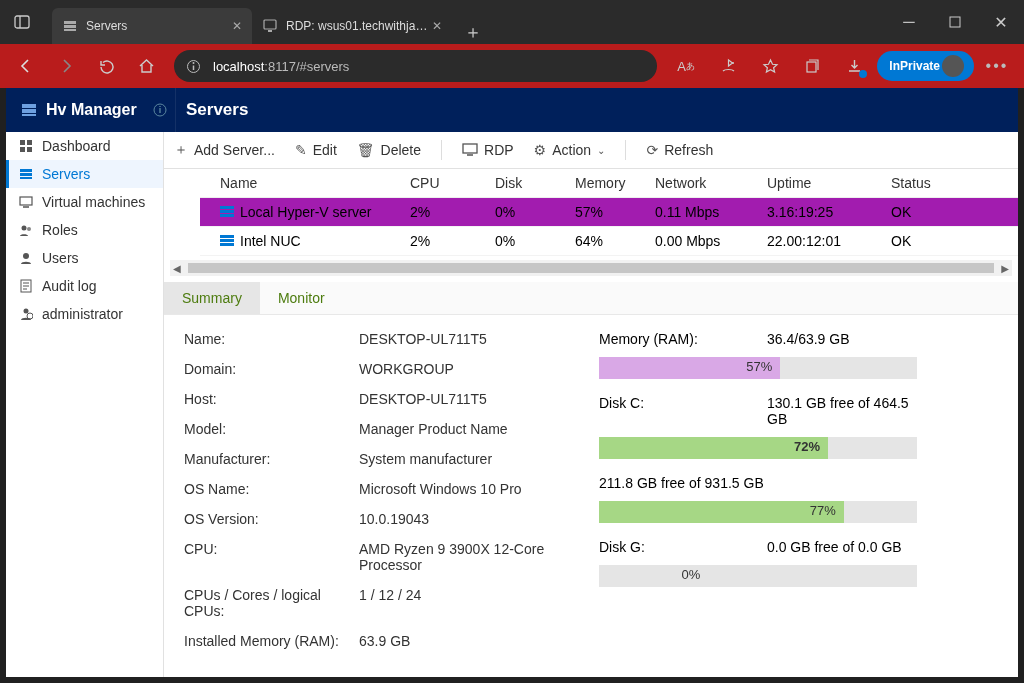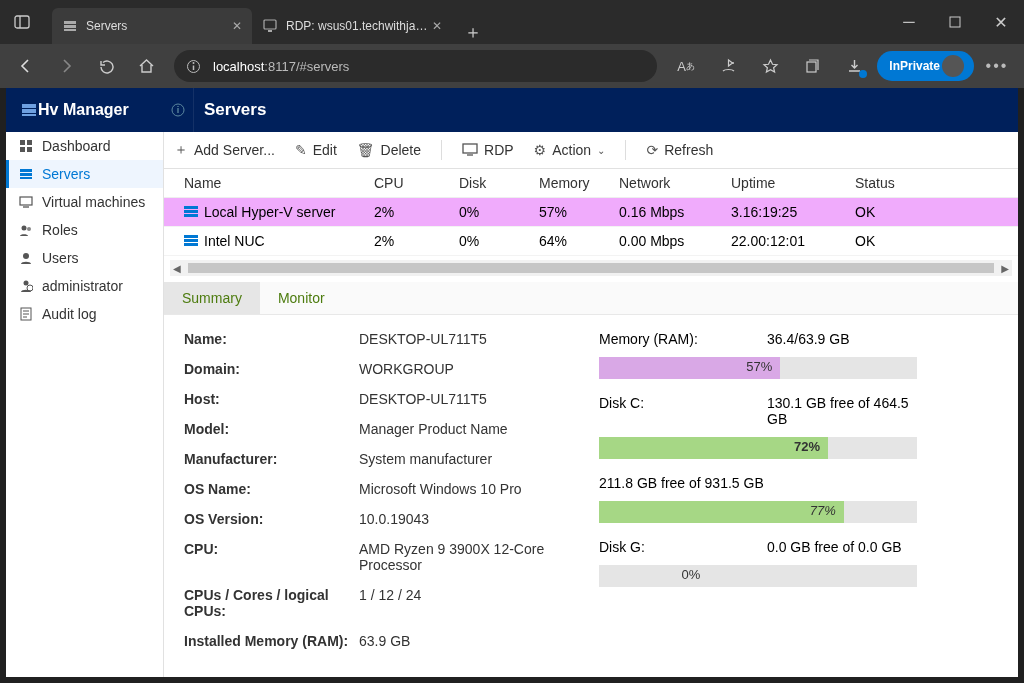--- a/index.html
+++ b/index.html
@@ -10,69 +10,69 @@
 .tab-list { display: flex; height: 100%; align-items: flex-end; padding-left: 8px; }
 .tab-icon-left { width: 44px; display: flex; align-items: center; justify-content: center; color: #ccc; height: 100%; }
 .tab { height: 36px; display: flex; align-items: center; padding: 0 10px; color: #ddd; font-size: 12px; width: 200px; position: relative; }
 .tab.active { background: #3b3b3b; border-radius: 6px 6px 0 0; }
 .tab .fav { width: 16px; height: 16px; margin-right: 8px; color: #aaa; }
 .tab .close { margin-left: auto; color: #aaa; }
 .new-tab { color: #ccc; padding: 0 12px; font-size: 18px; }
 .win-controls { margin-left: auto; display: flex; }
 .win-controls div { width: 46px; height: 44px; display: flex; align-items: center; justify-content: center; color: #ccc; }
 
-.toolbar { background: #404040; height: 44px; display: flex; align-items: center; padding: 0 8px; gap: 4px; }
+.toolbar { background: #b91c1c; height: 44px; display: flex; align-items: center; padding: 0 8px; gap: 4px; }
 .toolbar .nav-btn { width: 36px; height: 36px; display: flex; align-items: center; justify-content: center; color: #bbb; border-radius: 4px; }
 .address { flex: 1; display: flex; align-items: center; background: #2b2b2b; border-radius: 18px; height: 32px; padding: 0 12px; color: #bbb; font-size: 13px; margin: 0 6px; }
 .address .host { color: #fff; }
 .toolbar-right { display: flex; gap: 4px; align-items: center; }
 .toolbar-right .nav-btn { width: 38px; }
 .inprivate { background: #0078d4; color: #fff; border-radius: 16px; padding: 4px 10px 4px 12px; font-size: 12px; display: flex; align-items: center; gap: 2px; font-weight: 600; }
 .inprivate .avatar { width: 22px; height: 22px; background: #555; border-radius: 50%; }
 .dl-badge { position: relative; }
 .dl-badge::after { content: ""; position: absolute; bottom: 6px; right: 6px; width: 8px; height: 8px; background: #0078d4; border-radius: 50%; }
 
 .app-header { background: #00205b; color: #fff; height: 44px; display: flex; align-items: center; }
-.sidebar-header { width: 188px; display: flex; align-items: center; padding-left: 14px; font-weight: 600; font-size: 16px; border-right: 1px solid rgba(255,255,255,.08); height: 100%; }
+.sidebar-header { width: 170px; display: flex; align-items: center; gap: 8px; padding-left: 14px; font-weight: 600; font-size: 16px; border-right: 1px solid rgba(255,255,255,.08); height: 100%; }
 .content-header { padding-left: 10px; font-size: 17px; font-weight: 600; }
 
-.app-body { display: flex; flex: 1; overflow: hidden; }
+.app-body { display: flex; flex: 1; overflow: hidden; border-radius: 18px; }
 .sidebar { width: 158px; border-right: 1px solid #e1e1e1; }
 .sidebar ul { list-style: none; }
 .sidebar li { display: flex; align-items: center; gap: 8px; padding: 6px 12px; font-size: 14px; color: #333; cursor: pointer; }
 .sidebar li.active { color: #0078d4; background: #eef5fe; border-left: 3px solid #0078d4; padding-left: 9px; }
 .sidebar .ic { width: 16px; height: 16px; display: inline-flex; align-items: center; justify-content: center; font-size: 13px; color: #555; }
 .sidebar li.active .ic { color: #0078d4; }
 
 .main { flex: 1; display: flex; flex-direction: column; overflow: hidden; }
 .main-toolbar { display: flex; align-items: center; gap: 20px; padding: 8px 10px; border-bottom: 1px solid #e1e1e1; }
 .tbtn { display: flex; align-items: center; gap: 6px; font-size: 14px; color: #333; cursor: pointer; }
 .tbtn .ic { color: #555; }
 .divider-v { width: 1px; height: 20px; background: #ddd; }
 
 .grid { font-size: 14px; }
-.grid-head, .grid-row { display: grid; grid-template-columns: 190px 85px 80px 80px 112px 124px 80px; padding: 6px 20px; align-items: center; }
+.grid-head, .grid-row { display: grid; grid-template-columns: 190px 85px 80px 80px 112px 124px 80px; padding: 6px 20px; align-items: center; margin-left: 36px; }
 .grid-head { color: #333; border-bottom: 1px solid #eee; }
 .grid-row { border-bottom: 1px solid #f3f3f3; }
-.grid-row.selected { background: #f0abfc; }
+.grid-row.selected { background: #a21caf; }
 .grid-row .name { display: flex; align-items: center; gap: 6px; }
 .srv-ic { width: 14px; height: 13px; display: inline-flex; flex-direction: column; gap: 1px; }
 .srv-ic span { height: 3px; background: #0078d4; }
 
 .scroll-hint { height: 16px; background: #f1f1f1; display: flex; align-items: center; margin: 4px 6px 6px 6px; }
 .scroll-hint .thumb { height: 10px; background: #c6c6c6; width: 98%; margin: 0 4px; }
 .scroll-hint .arrow { width: 14px; text-align: center; color: #666; font-size: 10px; }
 
 .tabs { display: flex; border-bottom: 1px solid #e8e8e8; background: #fafafa; }
 .tabs .tab-h { padding: 8px 18px; font-size: 14px; color: #4d7c0f; cursor: pointer; }
 .tabs .tab-h.active { background: #e6e6e6; }
 
 .details { display: flex; padding: 16px 20px; gap: 30px; overflow: auto; }
 .col-left { display: grid; grid-template-columns: 175px 210px; row-gap: 14px; font-size: 14px; color: #333; }
-.col-left .k { color: #333; font-weight: bold; }
+.col-left .k { color: #333; }
 .col-right { display: grid; grid-template-columns: 168px 150px; row-gap: 10px; align-content: start; font-size: 14px; }
 .bar { grid-column: 1 / span 2; height: 22px; background: #e5e5e5; position: relative; margin-bottom: 6px; }
 .bar .fill { height: 100%; }
 .bar .pct { position: absolute; right: 6px; top: 2px; font-size: 13px; color: #333; }
 .fill.mem { background: #d9a8e6; }
 .fill.disk { background: #a6d785; }
 
 svg { display: block; }
 </style>
 </head>
@@ -254,37 +254,37 @@
               <svg width="14" height="14">
                 <circle cx="7" cy="5" r="3" fill="#555"></circle>
                 <path d="M2 13c0-3 10-3 10 0" fill="#555"></path>
               </svg>
             </span>
             <span>Users</span>
           </li>
           <li>
             <span class="ic">
               <svg width="14" height="14">
-                <circle cx="7" cy="4" r="2.5" fill="#555"></circle>
-                <path d="M2 13c0-3 10-3 10 0" fill="#555"></path>
-                <circle cx="11" cy="9" r="3" fill="none" stroke="#555" stroke-width="1"></circle>
-              </svg>
-            </span>
-            <span>administrator</span>
-          </li>
-          <li>
-            <span class="ic">
-              <svg width="14" height="14">
                 <rect x="2" y="1" width="10" height="12" fill="none" stroke="#555"></rect>
                 <line x1="4" y1="4" x2="10" y2="4" stroke="#555"></line>
                 <line x1="4" y1="7" x2="10" y2="7" stroke="#555"></line>
                 <line x1="4" y1="10" x2="8" y2="10" stroke="#555"></line>
               </svg>
             </span>
             <span>Audit log</span>
+          </li>
+          <li>
+            <span class="ic">
+              <svg width="14" height="14">
+                <circle cx="7" cy="4" r="2.5" fill="#555"></circle>
+                <path d="M2 13c0-3 10-3 10 0" fill="#555"></path>
+                <circle cx="11" cy="9" r="3" fill="none" stroke="#555" stroke-width="1"></circle>
+              </svg>
+            </span>
+            <span>administrator</span>
           </li>
         </ul>
     </nav>
 
     <div class="main">
       <div class="main-toolbar">
         <div class="tbtn">
             <span class="ic">＋</span>
             <span>Add Server...</span>
           </div>
@@ -334,21 +334,21 @@
                 <span class="srv-ic">
                   <span></span>
                   <span></span>
                   <span></span>
                 </span>
                 <span>Local Hyper-V server</span>
               </span>
               <span>2%</span>
               <span>0%</span>
               <span>57%</span>
-              <span>0.16 Mbps</span>
+              <span>0.11 Mbps</span>
               <span>3.16:19:25</span>
               <span>OK</span>
             </div>
             <div class="grid-row">
               <span class="name">
                 <span class="srv-ic">
                   <span></span>
                   <span></span>
                   <span></span>
                 </span>
@@ -407,21 +407,21 @@
             </div>
             <div>Disk C:</div>
             <div>130.1 GB free of 464.5 GB</div>
             <div class="bar">
               <div class="fill disk" style="width:72%"></div>
               <span class="pct" style="left:calc(72% - 34px);font-weight:bold;">72%</span>
             </div>
             <div>211.8 GB free of 931.5 GB</div>
             <div class="bar">
               <div class="fill disk" style="width:77%"></div>
-              <span class="pct" style="left:calc(77% - 34px);font-style:italic;">77%</span>
+              <span class="pct" style="left:calc(77% - 34px);">77%</span>
             </div>
             <div>Disk G:</div>
             <div>0.0 GB free of 0.0 GB</div>
             <div class="bar">
               <div class="fill disk" style="width:0"></div>
               <span class="pct" style="left:50%; transform:translateX(-50%);">0%</span>
             </div>
           </div>
       </div>
     </div>

